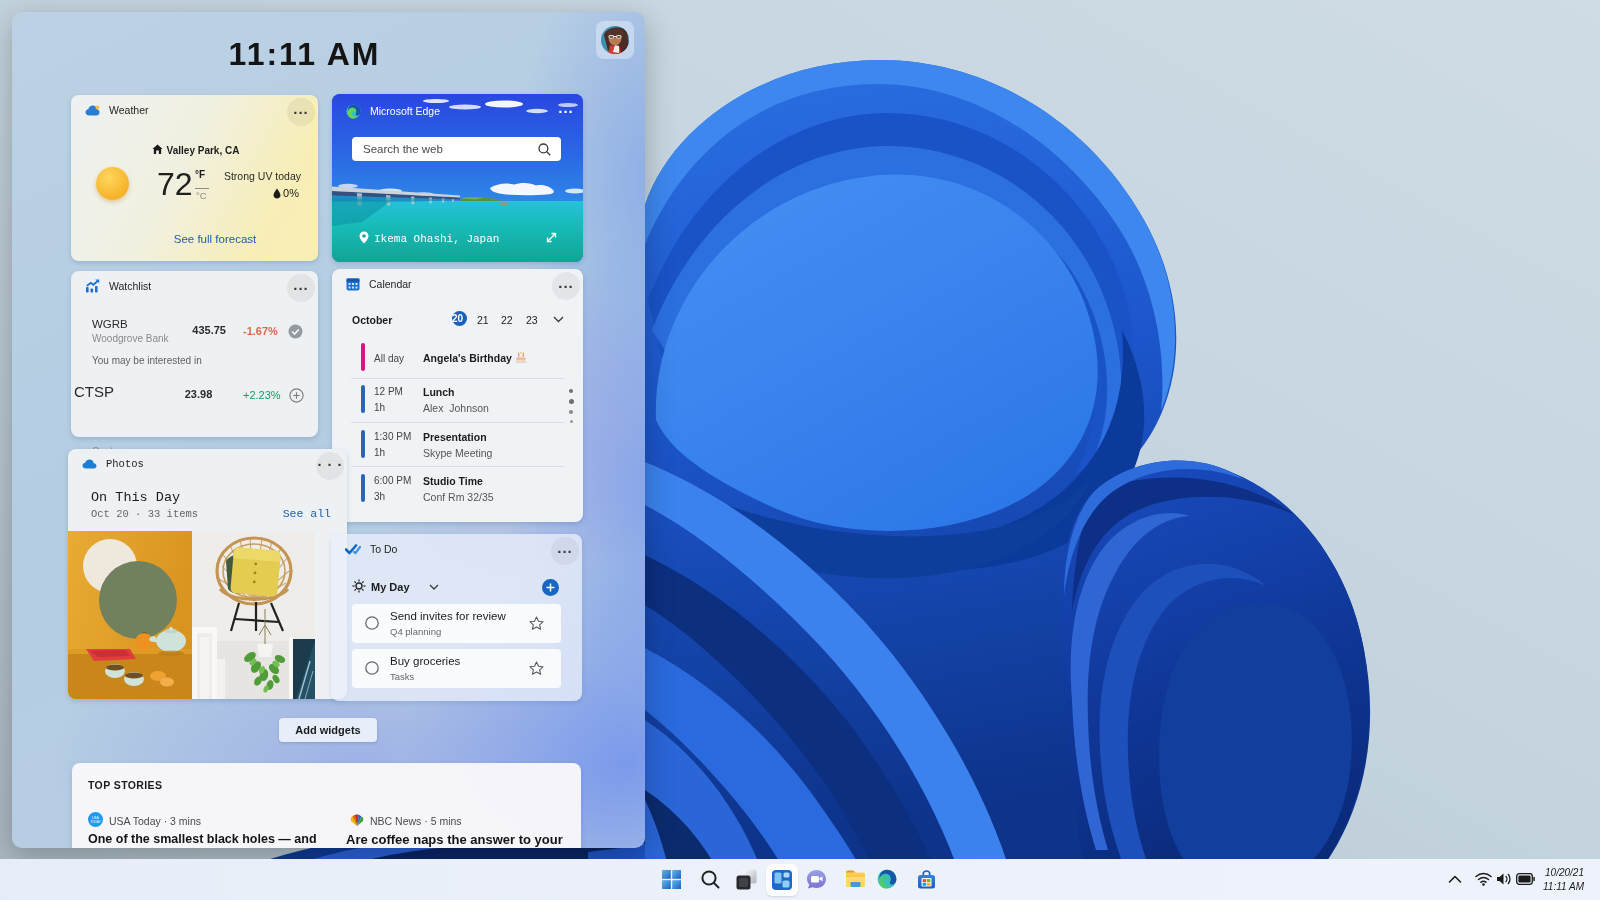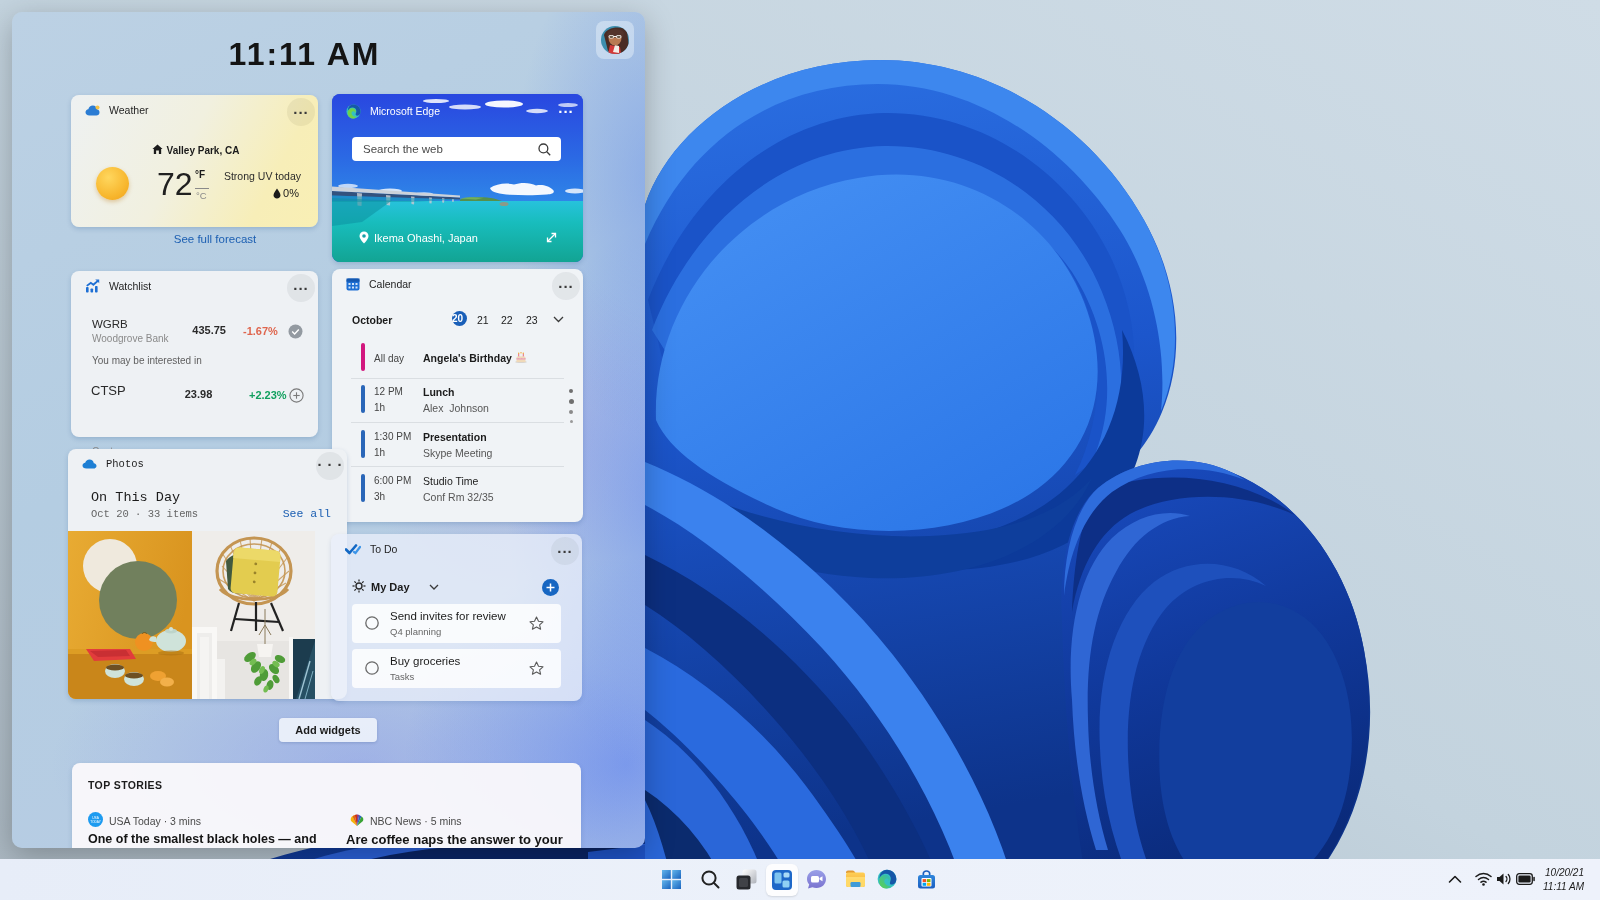--- a/index.html
+++ b/index.html
@@ -154,21 +154,21 @@
         <path d="M 11,13 C 13,7 25,6 28,12 L 27,16 L 12,17 Z" fill="#53332a"></path>
         <rect x="12.5" y="14" width="5.5" height="3.6" rx="1.8" fill="#f5f2ee"></rect>
         <rect x="20" y="14" width="5.5" height="3.6" rx="1.8" fill="#f5f2ee"></rect>
         <rect x="13.5" y="14.7" width="3.5" height="2.3" rx="1.1" fill="#6b5a4a"></rect>
         <rect x="21" y="14.7" width="3.5" height="2.3" rx="1.1" fill="#6b5a4a"></rect>
         <rect x="17.8" y="15" width="2.5" height="1" fill="#f5f2ee"></rect>
       </g>
     </svg>
   </div>
 
-  <div class="card" id="wWeather" style="left:59px; top:83px; width:247px; height:132px;
+  <div class="card" id="wWeather" style="left:59px; top:83px; width:247px; height:166px;
        background:linear-gradient(118deg, #eef1f2 0%, #f1f0df 45%, #f7eeb8 78%, #f9efb4 100%);">
     <div class="chead">
       <svg width="15" height="11" viewBox="0 0 15 11">
           <path d="M 4.5,10.5 C 2,10.5 0.5,9 0.5,7.2 C 0.5,5.6 1.7,4.4 3.3,4.2 C 3.8,2 5.6,0.5 7.8,0.5 C 10.2,0.5 12.1,2.3 12.3,4.6 C 13.8,4.9 14.5,6 14.5,7.4 C 14.5,9.1 13.1,10.5 11.3,10.5 Z" fill="#2b7cd3"></path>
           <circle cx="12.5" cy="2.5" r="2" fill="#f6c244"></circle>
         </svg>
       <span>Weather</span>
     </div>
     <div class="dots" style="background:rgba(90,80,40,0.08);">
         <span>...</span>
@@ -251,21 +251,21 @@
     <div class="dots" style="color:#fff;">
         <span>...</span>
       </div>
     <div style="position:absolute; left:20px; top:43px; width:209px; height:24px; background:#ffffff; border-radius:4px;
          font-size:11.5px; color:#4a4a4a; line-height:24px; padding-left:11px;">Search the web
       <svg width="13" height="13" viewBox="0 0 13 13" style="position:absolute; right:10px; top:5.5px;">
           <circle cx="5.4" cy="5.4" r="4.4" fill="none" stroke="#3a3a3a" stroke-width="1.3"></circle>
           <line x1="8.8" y1="8.8" x2="12.2" y2="12.2" stroke="#3a3a3a" stroke-width="1.3"></line>
         </svg>
     </div>
-    <div style="position:absolute; left:27px; top:137px; font-size:11px; color:#ffffff;">
+    <div style="position:absolute; left:27px; top:137px; font-size:11px; color:#ffffff;font-family:Liberation Mono, monospace;">
       <svg width="10" height="13" viewBox="0 0 10 13" style="vertical-align:-2px; margin-right:5px;">
           <path d="M 5,0.5 C 7.5,0.5 9.5,2.5 9.5,5 C 9.5,8 5,12.5 5,12.5 C 5,12.5 0.5,8 0.5,5 C 0.5,2.5 2.5,0.5 5,0.5 Z" fill="#fff"></path>
           <circle cx="5" cy="5" r="1.8" fill="#18a0a8"></circle>
         </svg>Ikema Ohashi, Japan
     </div>
     <svg width="13" height="13" viewBox="0 0 13 13" style="position:absolute; right:25px; top:137px;">
       <g stroke="#ffffff" stroke-width="1.3" fill="none">
           <line x1="2.5" y1="10.5" x2="10.5" y2="2.5"></line>
           <path d="M 6.5,2.5 L 10.5,2.5 L 10.5,6.5"></path>
           <path d="M 2.5,6.5 L 2.5,10.5 L 6.5,10.5"></path>
@@ -291,24 +291,24 @@
       </div>
     <div style="position:absolute; left:21px; top:47px; font-size:11.5px; color:#2a2a2a;">WGRB</div>
     <div style="position:absolute; left:21px; top:62px; font-size:10px; color:#8a8a8a;">Woodgrove Bank</div>
     <div style="position:absolute; left:100px; top:53px; width:55px; text-align:right; font-size:11px; font-weight:bold; color:#2a2a2a;">435.75</div>
     <div style="position:absolute; left:172px; top:54px; font-size:11px; font-weight:bold; color:#df654d;">-1.67%</div>
     <svg width="15" height="15" viewBox="0 0 15 15" style="position:absolute; left:217px; top:53px;">
         <circle cx="7.5" cy="7.5" r="7" fill="#939aa1"></circle>
         <path d="M 4.2,7.6 L 6.6,9.9 L 10.8,5.4" stroke="#ffffff" stroke-width="1.4" fill="none"></path>
       </svg>
     <div style="position:absolute; left:21px; top:84px; font-size:10px; color:#5f5f5f;">You may be interested in</div>
-    <div style="position:absolute; left:20px; top:112px; font-size:13px; color:#2a2a2a;">CTSP</div>
+    <div style="position:absolute; left:3px; top:112px; font-size:15px; color:#2a2a2a;">CTSP</div>
     <div style="position:absolute; left:21px; top:127px; font-size:10px; color:#8a8a8a;margin-top:48px;">Contoso</div>
     <div style="position:absolute; left:100px; top:117px; width:55px; text-align:center; font-size:11px; font-weight:bold; color:#2a2a2a;">23.98</div>
-    <div style="position:absolute; left:172px; top:118px; font-size:11px; font-weight:bold; color:#12a05f;margin-left:6px;">+2.23%</div>
+    <div style="position:absolute; left:172px; top:118px; font-size:11px; font-weight:normal; color:#12a05f;">+2.23%</div>
     <svg width="15" height="15" viewBox="0 0 15 15" style="position:absolute; left:218px; top:117px;">
         <circle cx="7.5" cy="7.5" r="6.6" fill="none" stroke="#7a7a7a" stroke-width="1.1"></circle>
         <line x1="7.5" y1="4.3" x2="7.5" y2="10.7" stroke="#7a7a7a" stroke-width="1.1"></line>
         <line x1="4.3" y1="7.5" x2="10.7" y2="7.5" stroke="#7a7a7a" stroke-width="1.1"></line>
       </svg>
   </div>
 
   <div class="card" id="wCal" style="left:320px; top:257px; width:251px; height:253px; background:#f0f3f6;">
     <div class="chead">
       <svg width="14" height="14" viewBox="0 0 14 14">
@@ -369,21 +369,21 @@
 
     <div style="position:absolute; left:29px; top:161px; width:4px; height:28px; border-radius:2px; background:#2a66b8;"></div>
     <div style="position:absolute; left:42px; top:162px; font-size:10px; color:#444;">1:30 PM</div>
     <div style="position:absolute; left:42px; top:178px; font-size:10px; color:#444;">1h</div>
     <div style="position:absolute; left:91px; top:162px; font-size:10.5px; font-weight:bold; color:#1b1b1b;">Presentation</div>
     <div style="position:absolute; left:91px; top:178px; font-size:10.5px; color:#555;">Skype Meeting</div>
 
     <div style="position:absolute; left:29px; top:205px; width:4px; height:28px; border-radius:2px; background:#2a66b8;"></div>
     <div style="position:absolute; left:42px; top:206px; font-size:10px; color:#444;">6:00 PM</div>
     <div style="position:absolute; left:42px; top:222px; font-size:10px; color:#444;">3h</div>
-    <div style="position:absolute; left:91px; top:206px; font-size:10.5px; font-weight:normal; color:#1b1b1b;">Studio Time</div>
+    <div style="position:absolute; left:91px; top:206px; font-size:10.5px; font-weight:bold; color:#1b1b1b;">Studio Time</div>
     <div style="position:absolute; left:91px; top:222px; font-size:10.5px; color:#555;">Conf Rm 32/35</div>
   </div>
 
   <div class="card" id="wPhotos" style="left:56px; top:437px; width:279px; height:250px; background:#eef1f4; overflow:hidden;font-family:Liberation Mono, monospace;">
     <div class="chead">
       <svg width="15" height="10" viewBox="0 0 15 10">
           <path d="M 4.5,9.5 C 2,9.5 0.5,8.2 0.5,6.5 C 0.5,5 1.6,3.9 3.2,3.7 C 3.7,1.8 5.4,0.5 7.5,0.5 C 9.8,0.5 11.6,2.1 11.8,4.2 C 13.5,4.4 14.5,5.5 14.5,6.9 C 14.5,8.4 13.2,9.5 11.5,9.5 Z" fill="#1d7fd4"></path>
         </svg>
       <span>Photos</span>
     </div>

